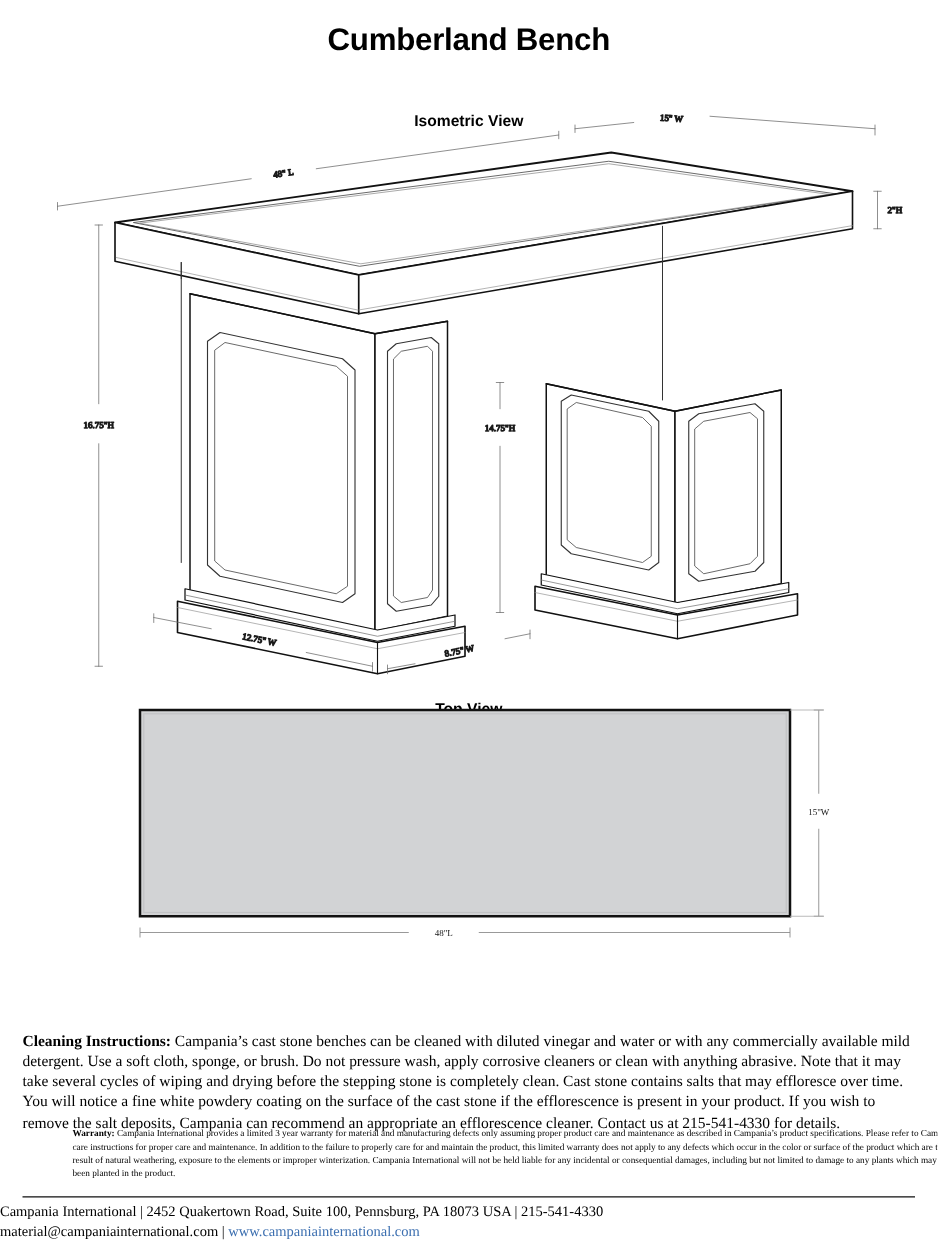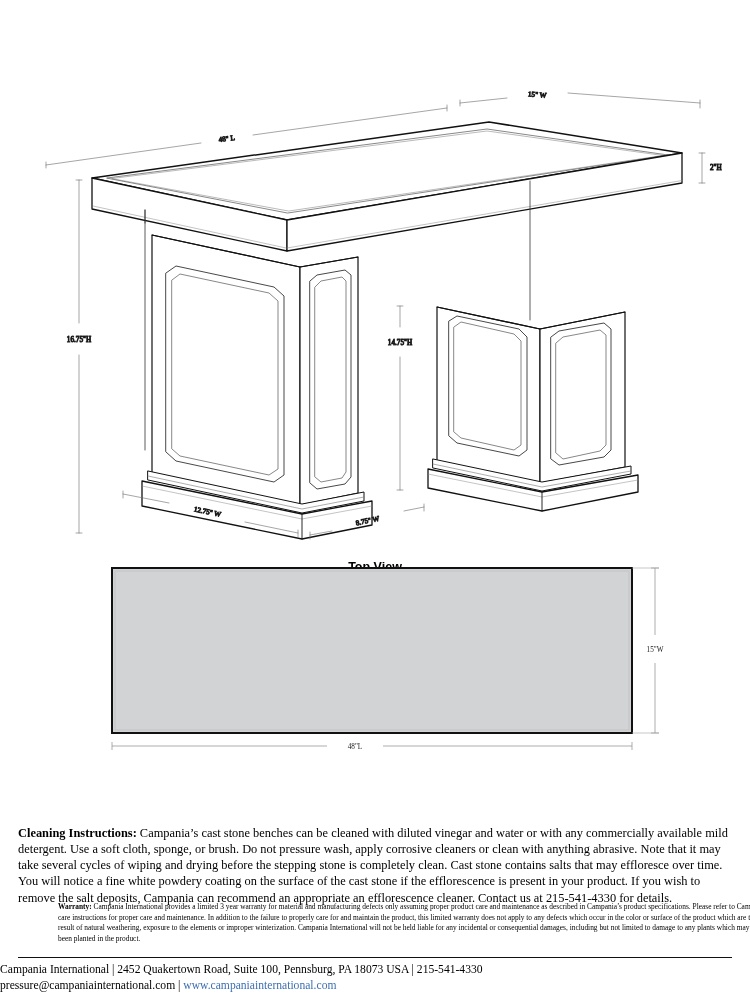--- a/index.html
+++ b/index.html
@@ -50,21 +50,23 @@
     position:absolute;left:0;top:962px;width:750px;
     font-size:11.6px;line-height:1.38;
   }
   #footer .link{color:#3c6fb0;}
 </style>
 </head>
 <body>
 
 <div class="page">
 
-
+  <div class="doc-title">Cumberland Bench</div>
+
+  <div class="view-title" id="iso-title">Isometric View</div>
 
   <div class="draw" id="iso-wrap">
     <svg width="750" height="410" viewBox="0 0 750 410">
       <g fill="none" stroke="#1a1a1a" stroke-width="1" stroke-linejoin="round" stroke-linecap="round">
 
         <polygon points="92,73 489,17 682,48 287,115" fill="#ffffff" stroke="#111" stroke-width="1.5"></polygon>
 
         <polygon points="107,73 487,24 668,50 288,108" stroke="#555" stroke-width="0.7"></polygon>
         <polygon points="112,73.5 487,26 663,50.5 289,106" stroke="#777" stroke-width="0.5"></polygon>
 
@@ -196,17 +198,17 @@
   </div>
 
   <div class="txt" id="warranty">
     <span class="lbl">Warranty:</span><span> Campania International provides a limited 3 year warranty for material and manufacturing defects only assuming proper product care and maintenance as described in Campania’s product specifications. Please refer to Campania’s care instructions for proper care and maintenance. In addition to the failure to properly care for and maintain the product, this limited warranty does not apply to any defects which occur in the color or surface of the product which are the result of natural weathering, exposure to the elements or improper winterization. Campania International will not be held liable for any incidental or consequential damages, including but not limited to damage to any plants which may have been planted in the product.</span>
   </div>
 
   <div id="footer-rule"></div>
   <div id="footer">
     <div>Campania International | 2452 Quakertown Road, Suite 100, Pennsburg, PA 18073 USA | 215-541-4330</div>
     <div>
-      <span>pressure@campaniainternational.com</span><span> | </span><span class="link">www.campaniainternational.com</span>
+      <span>material@campaniainternational.com</span><span> | </span><span class="link">www.campaniainternational.com</span>
     </div>
   </div>
 
 </div>
 
 </body></html>

